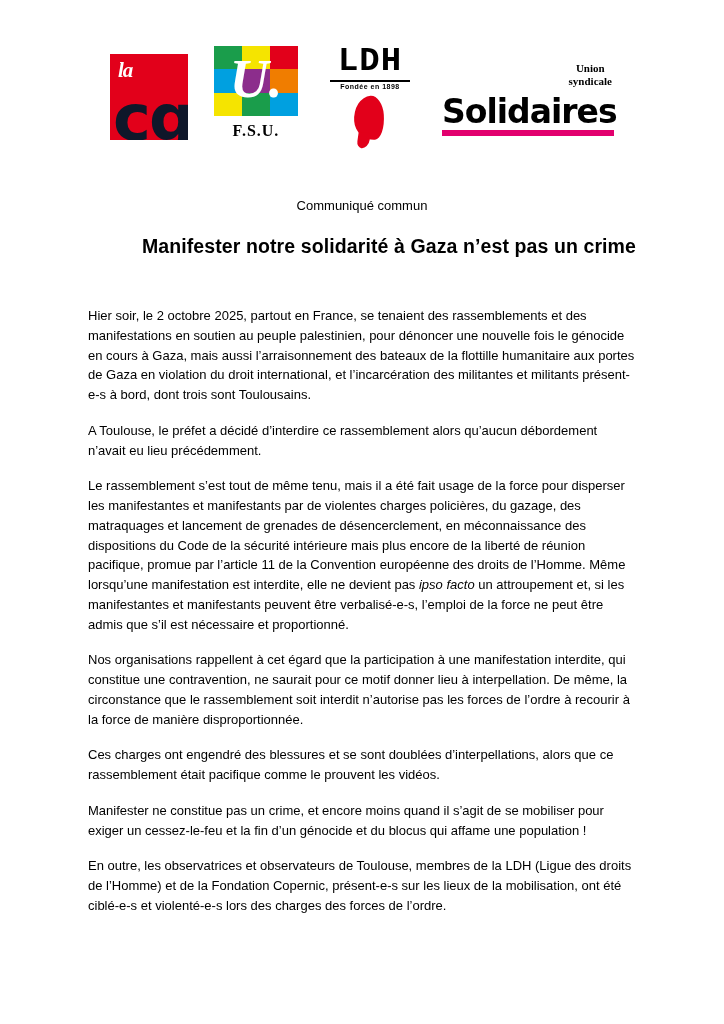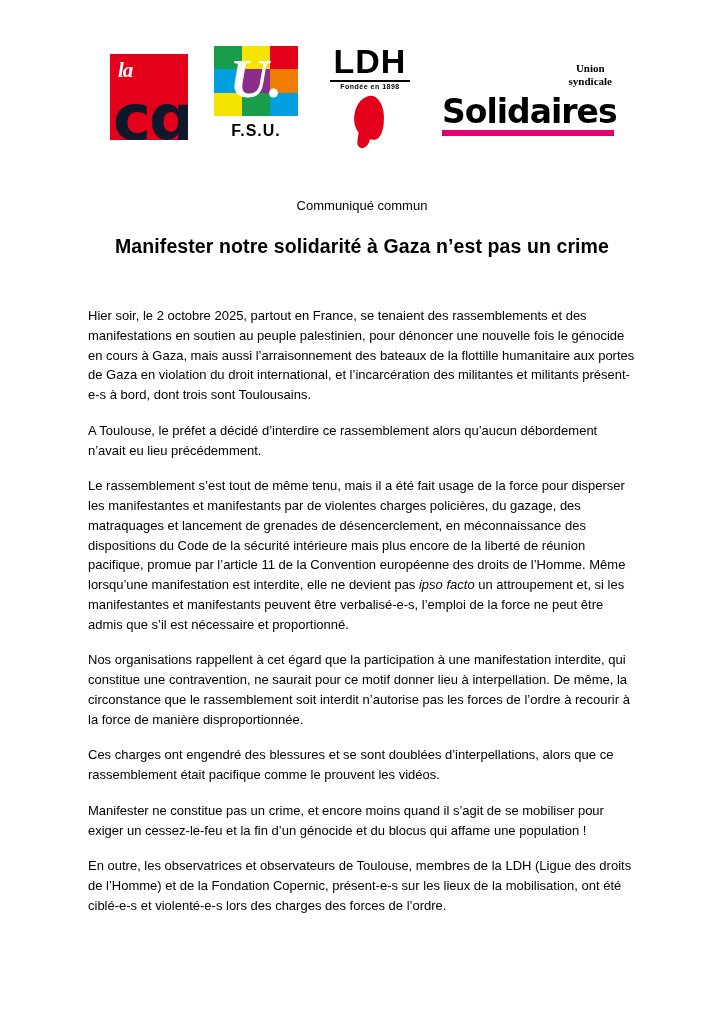--- a/index.html
+++ b/index.html
@@ -98,39 +98,39 @@
     font-size: 54px;
     line-height: 1;
     text-align: center;
   }
   .fsu-text {
     position: absolute;
     bottom: 0;
     left: 0;
     width: 84px;
     text-align: center;
-    font-family: Liberation Sans, sans-serif;
+    font-family: Liberation Serif, serif;
     font-weight: 700;
     font-size: 16px;
     letter-spacing: 1px;
   }
 
   
   .logo-ldh {
     width: 92px;
     height: 96px;
     position: relative;
   }
   .ldh-text {
     position: absolute;
     top: 0;
     left: 0;
     width: 92px;
     text-align: center;
-    font-family: Liberation Sans, sans-serif;
+    font-family: Liberation Mono, monospace;
     font-weight: 700;
     font-size: 34px;
     letter-spacing: 1px;
     line-height: 1;
   }
   .ldh-rule {
     position: absolute;
     top: 36px;
     left: 6px;
     width: 80px;
@@ -205,21 +205,21 @@
   }
 
   
   .kicker {
     text-align: center;
     font-size: 13px;
     font-weight: 400;
     margin-top: 58px;
   }
   .title {
-    text-align: center;
+    text-align: right;
     font-size: 19.5px;
     font-weight: 700;
     margin-top: 22px;
     letter-spacing: 0.1px;
   }
 
   
   .body-copy {
     margin-top: 48px;
   }

